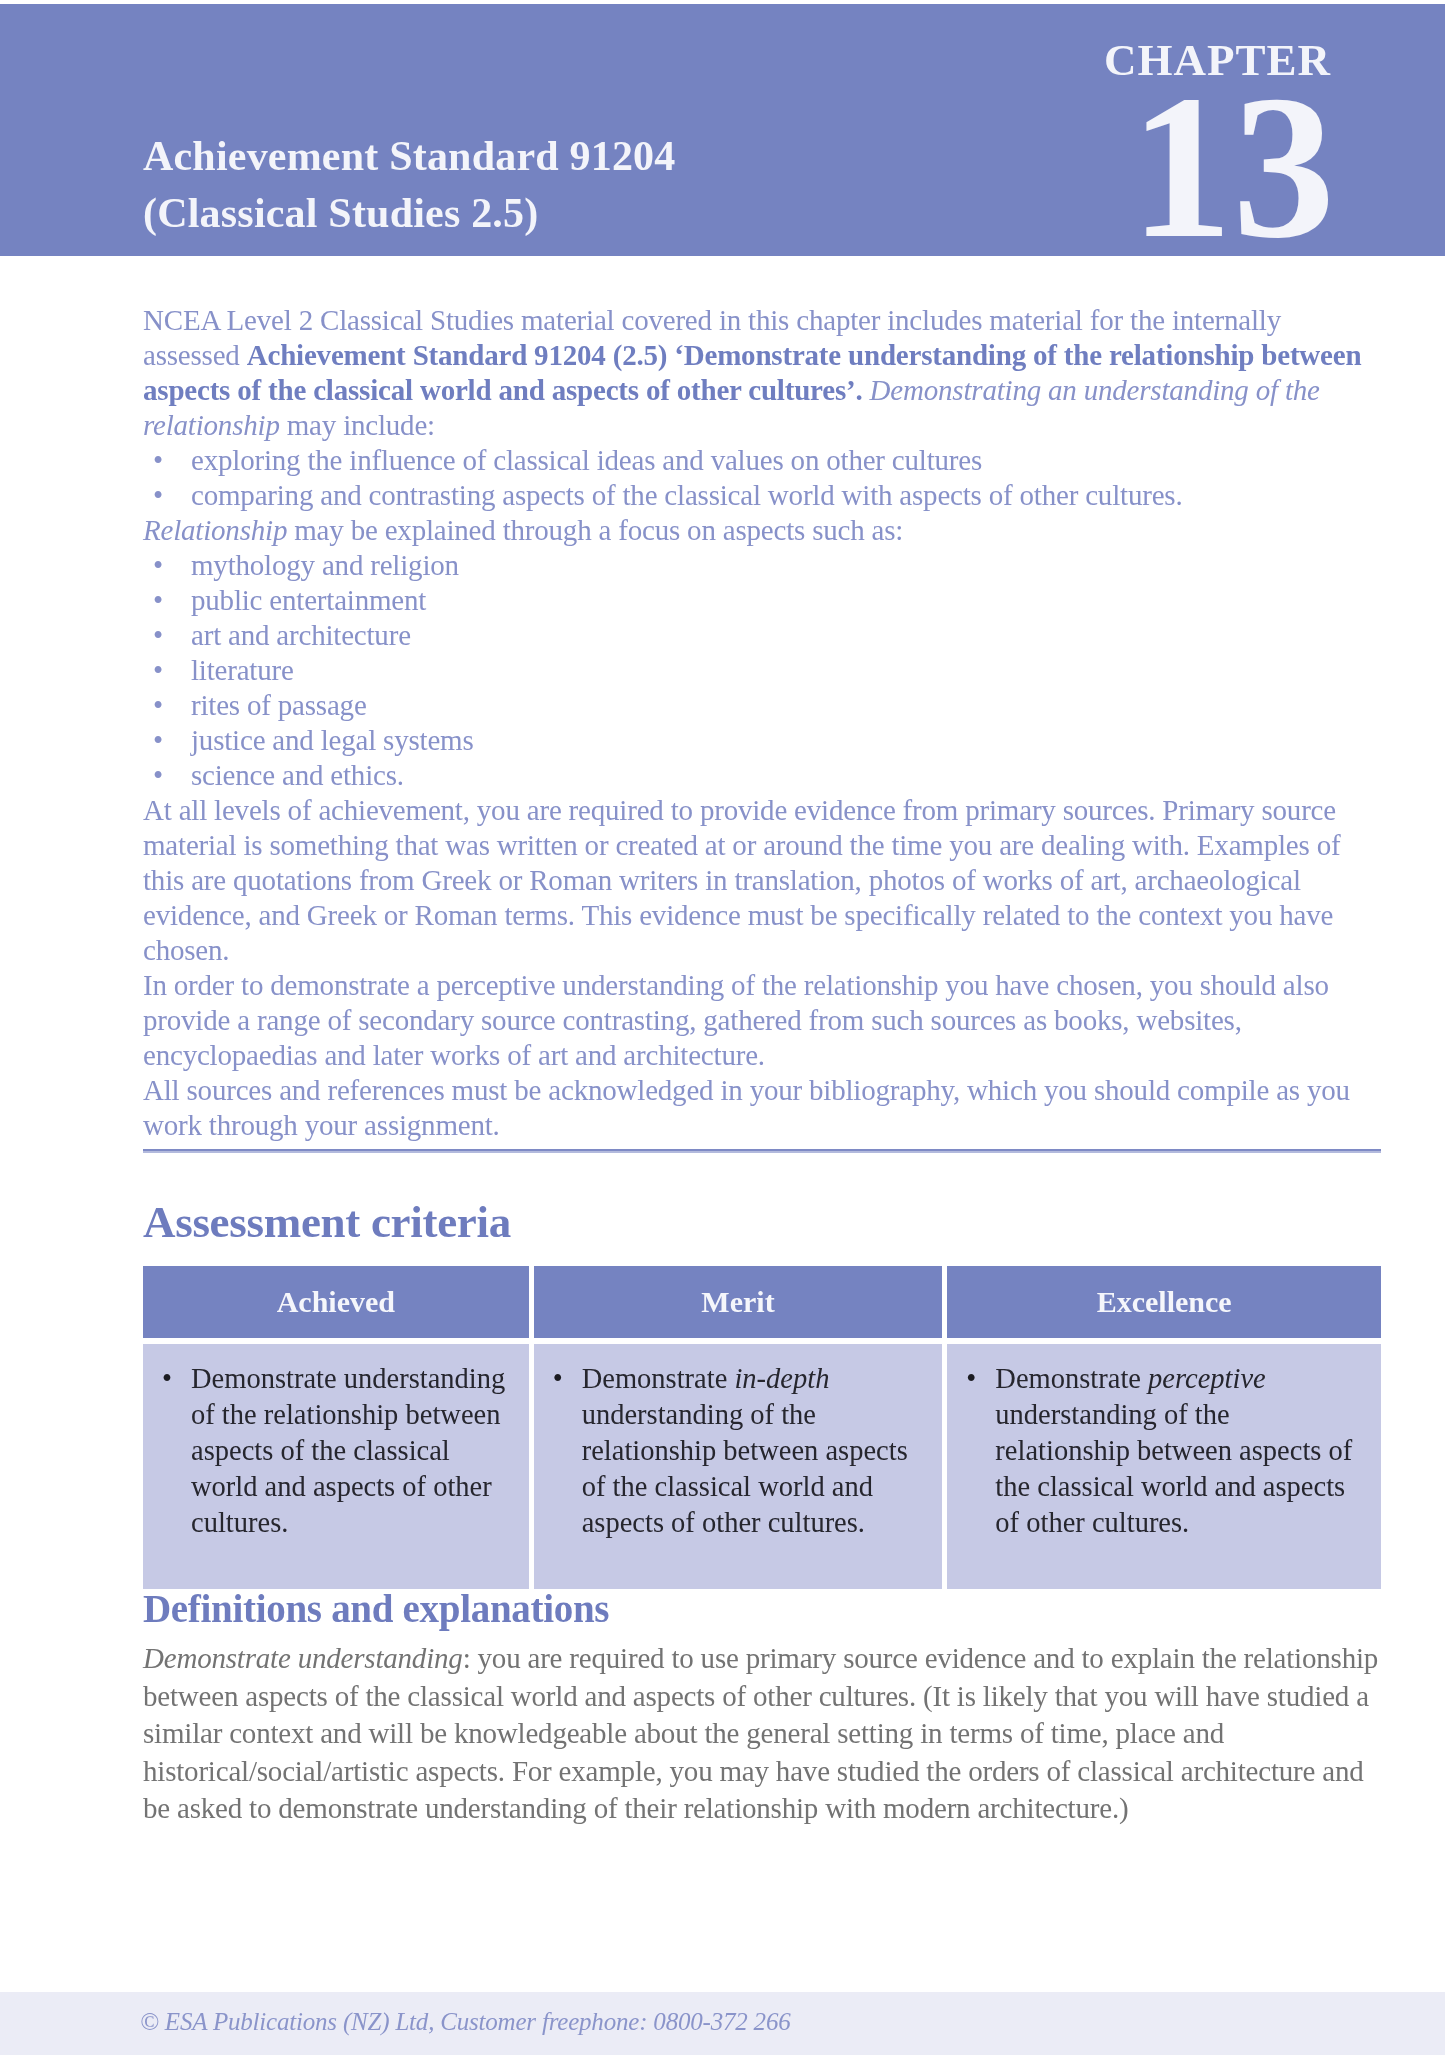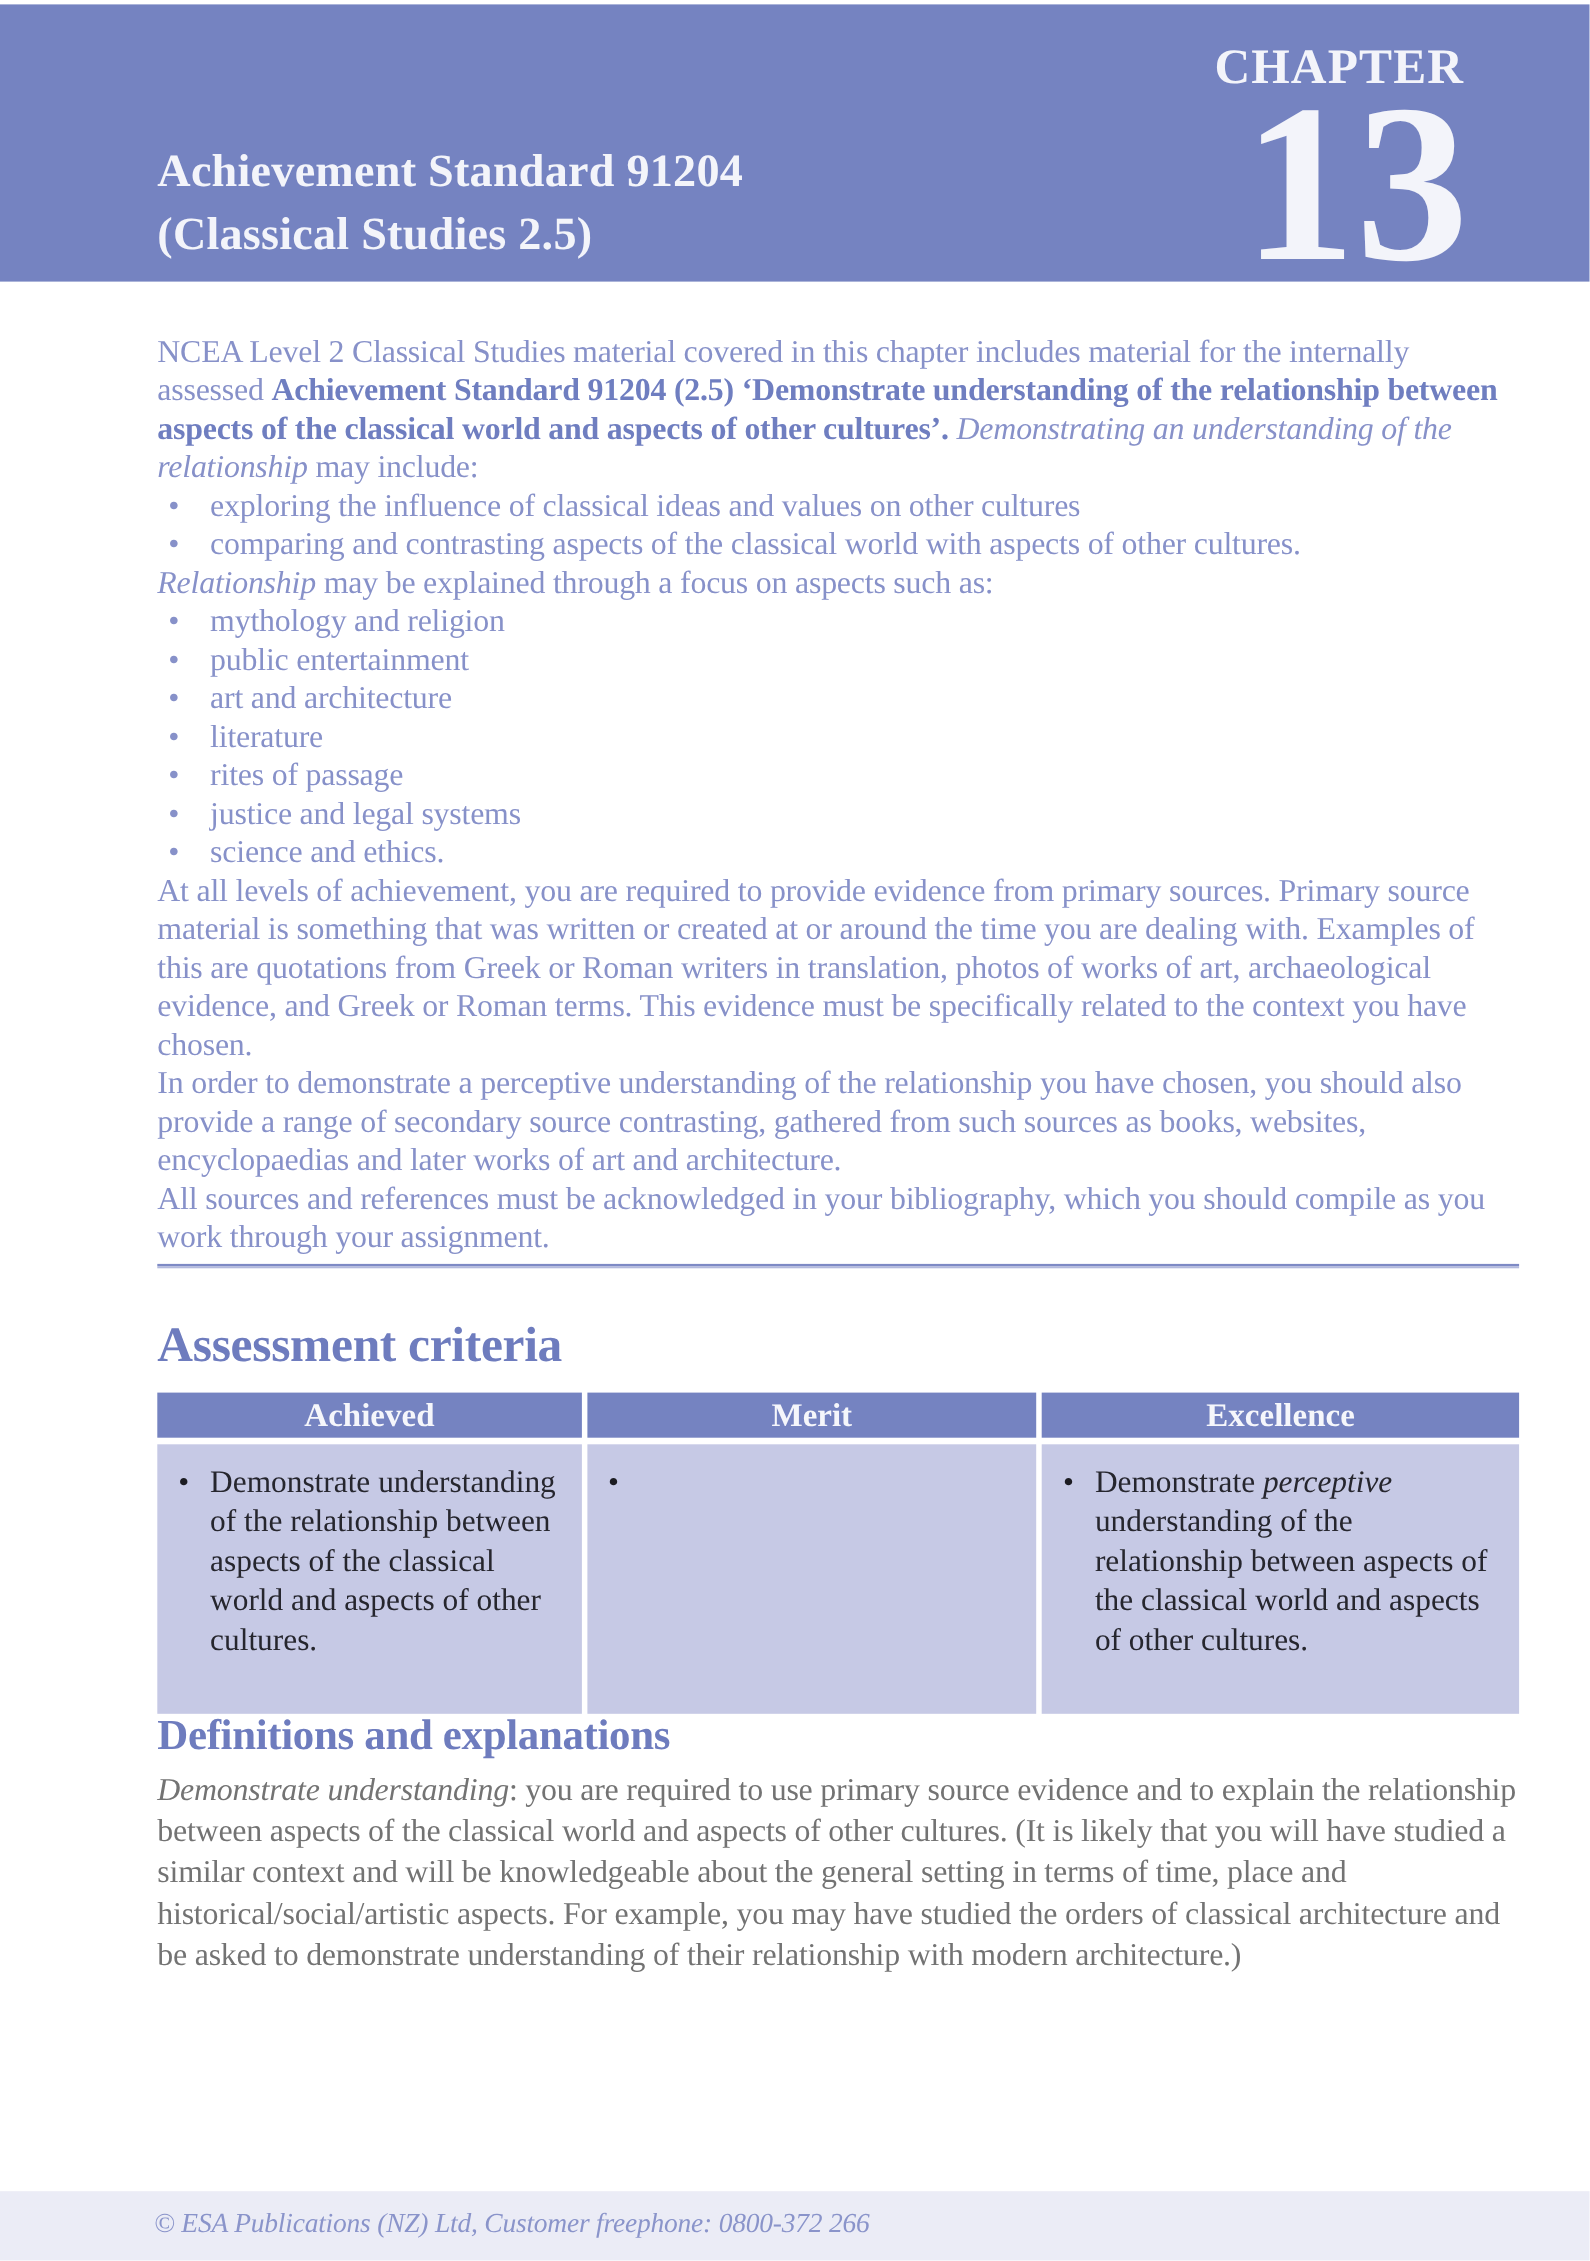--- a/index.html
+++ b/index.html
@@ -60,21 +60,21 @@
   .h-definitions { font-size:39px; }
 
   
   .crit-table {
     margin-top:20px;
     display:grid;
     grid-template-columns:386fr 409fr 434fr;
     column-gap:5px; row-gap:6px;
   }
   .crit-head {
-    height:41px; background:#7583c1;
+    height:72px; background:#7583c1;
     display:flex; align-items:center; justify-content:center;
     color:#f5f6fb; font-weight:bold; font-size:30px;
   }
   .crit-cell {
     background:#c6c9e5; color:#26262e;
     font-size:28.5px; line-height:36px;
     display:flex; padding:17px 10px 22px 0; min-height:245px;
   }
   .crit-cell .cell-bullet { width:48px; padding-left:19px; flex:none; color:#1c1c22; }
   .crit-cell .cell-text { flex:1; }
@@ -170,20 +170,21 @@
     <div class="crit-head">Achieved</div>
     <div class="crit-head">Merit</div>
     <div class="crit-head">Excellence</div>
 
     <div class="crit-cell">
       <span class="cell-bullet">•</span>
       <div class="cell-text"><span>Demonstrate</span><i></i><span> understanding of the relationship between aspects of the classical world and aspects of other cultures.</span></div>
     </div>
     <div class="crit-cell">
       <span class="cell-bullet">•</span>
+      <div class="cell-text"><span>Demonstrate</span><i> in-depth</i><span> understanding of the relationship between aspects of the classical world and aspects of other cultures.</span></div>
     </div>
     <div class="crit-cell">
       <span class="cell-bullet">•</span>
       <div class="cell-text"><span>Demonstrate</span><i> perceptive</i><span> understanding of the relationship between aspects of the classical world and aspects of other cultures.</span></div>
     </div>
   </div>
 
   <h2 class="section-heading h-definitions">Definitions and explanations</h2>
 
   <p class="def-para"><i>Demonstrate understanding</i><span>: you are required to use primary source evidence and to explain the relationship between aspects of the classical world and aspects of other cultures. (It is likely that you will have studied a similar context and will be knowledgeable about the general setting in terms of time, place and historical/social/artistic aspects. For example, you may have studied the orders of classical architecture and be asked to demonstrate understanding of their relationship with modern architecture.)</span></p>

